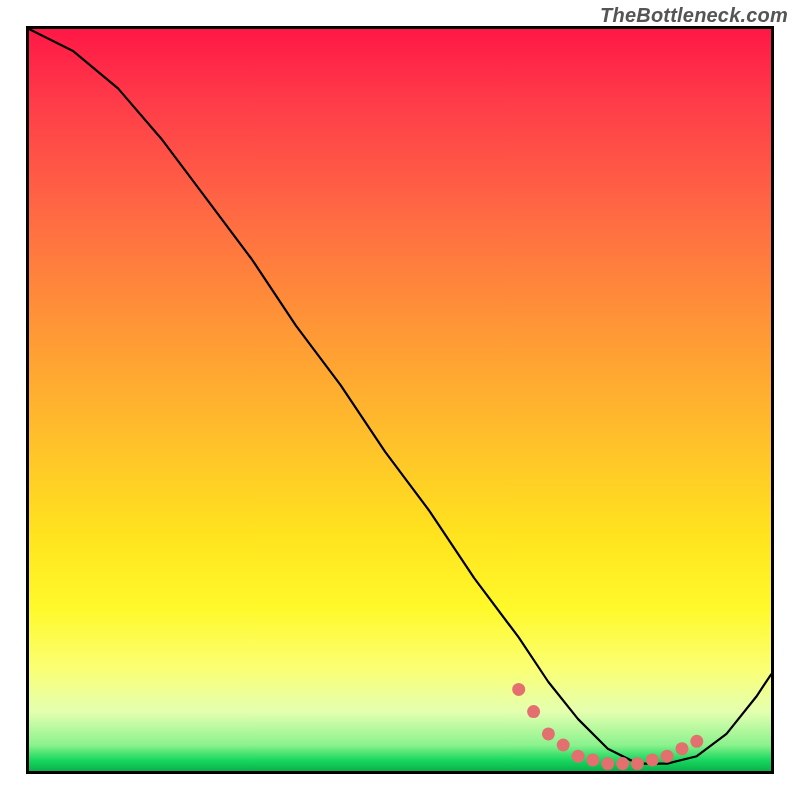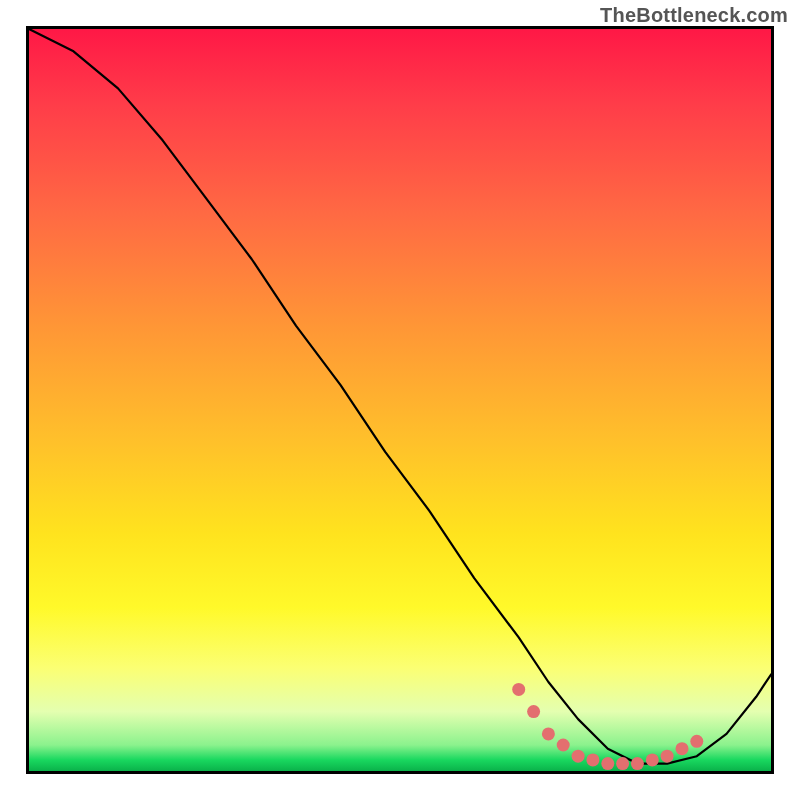--- a/index.html
+++ b/index.html
@@ -8,20 +8,21 @@
     width: 800px;
     height: 800px;
     background: #ffffff;
     font-family: Arial, Helvetica, sans-serif;
     overflow: hidden;
   }
   .wrap {
     width: 800px;
     height: 708px;
     position: relative;
+    font-style: italic;
   }
   .attribution {
     position: absolute;
     top: 4px;
     right: 12px;
     font-size: 20px;
     font-weight: bold;
     color: #555555;
     letter-spacing: 0.2px;
   }

